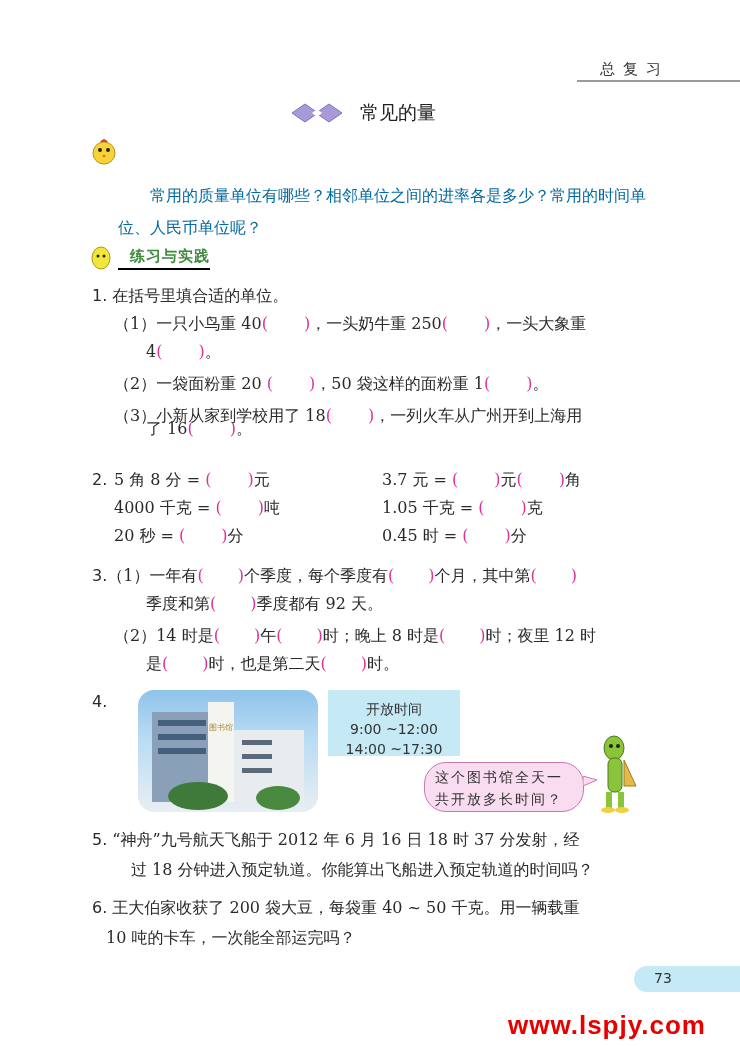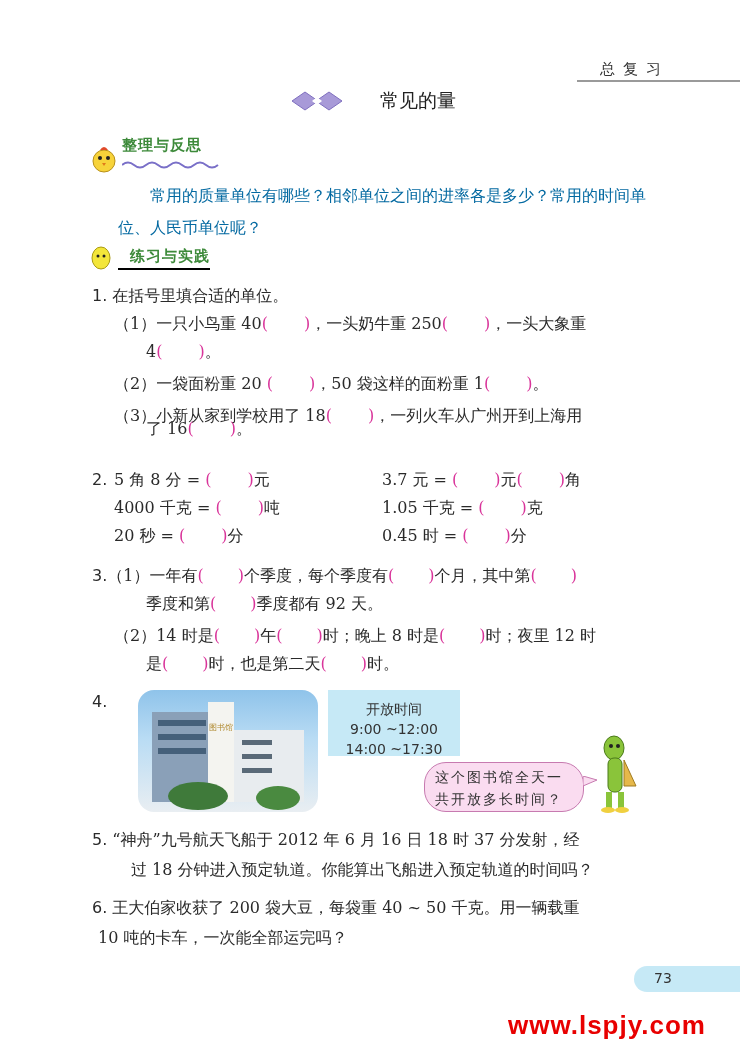--- a/index.html
+++ b/index.html
@@ -1,21 +1,21 @@
 <!DOCTYPE html>
 <html><head>
 <meta charset="utf-8">
 <style>
   * { margin:0; padding:0; box-sizing:border-box; }
   html, body { width:740px; height:1047px; background:#ffffff; overflow:hidden; }
   body { position:relative; font-family:"DejaVu Sans", sans-serif; color:#2a2a2a; }
   .abs { position:absolute; }
   .running-head { left:600px; top:60px; font-size:15px; letter-spacing:8px; color:#333; font-family:"DejaVu Serif", serif; }
   .head-rule { left:577px; top:80px; width:163px; height:2px; background:#9a9a9a; }
-  .title-wrap { left:290px; top:88px; display:flex; align-items:center;gap:20px; }
+  .title-wrap { left:290px; top:100px; display:flex; align-items:center; }
   .title { font-size:19px; color:#222; margin-left:14px; }
   .sec { display:flex; align-items:flex-end; }
   .sec-label { font-size:15px; color:#3d8a3a; font-weight:bold; letter-spacing:1px; }
   .para { left:118px; width:530px; font-size:16px; line-height:32px; color:#0369a1; }
   .line { position:absolute; font-size:16px; color:#2a2a2a; white-space:nowrap; font-family:"DejaVu Serif", serif; }
   .p { color:#d9349a; }
   .num { font-family:"DejaVu Sans", sans-serif; }
   .photo { left:138px; top:690px; width:180px; height:122px; border-radius:16px; overflow:hidden;
            background:linear-gradient(180deg,#8fc3ea 0%,#b9dcf4 40%,#e9eef2 100%); }
   .hours-box { left:328px; top:690px; width:132px; height:66px; background:#c6e9f6; text-align:center;
@@ -42,26 +42,20 @@
 </div>
 
 <div class="abs sec" style="left:90px;top:136px;">
   <svg width="28" height="30">
     <ellipse cx="14" cy="17" rx="11" ry="11" fill="#f7d33a" stroke="#b8901a"></ellipse>
     <circle cx="10" cy="14" r="2" fill="#222"></circle>
       <circle cx="18" cy="14" r="2" fill="#222"></circle>
     <polygon points="12,19 16,19 14,22" fill="#e07a1a"></polygon>
     <path d="M10 6 Q14 0 18 6" fill="#e04a2a"></path>
   </svg>
-  <div style="margin-left:4px;">
-    <div class="sec-label">整理与反思</div>
-    <svg width="100" height="10">
-      <path d="M0 5 Q6 0 12 5 T24 5 T36 5 T48 5 T60 5 T72 5 T84 5 T96 5" stroke="#7a70c8" stroke-width="2" fill="none"></path>
-    </svg>
-  </div>
 </div>
 <div class="abs para" style="top:180px;text-indent:32px;">常用的质量单位有哪些？相邻单位之间的进率各是多少？常用的时间单位、人民币单位呢？</div>
 
 <div class="abs sec" style="left:90px;top:244px;">
   <svg width="22" height="26">
     <ellipse cx="11" cy="14" rx="9" ry="11" fill="#f3e63a" stroke="#a99a10"></ellipse>
     <circle cx="8" cy="12" r="1.5" fill="#222"></circle>
       <circle cx="14" cy="12" r="1.5" fill="#222"></circle>
   </svg>
   <div style="margin-left:6px;border-bottom:2px solid #000000;padding-bottom:2px;width:92px;text-align:right;">
@@ -160,16 +154,16 @@
 </svg>
 
 <div class="line" style="left:92px;top:830px;">
   <span class="num">5.</span> <span>“神舟”九号航天飞船于 2012 年 6 月 16 日 18 时 37 分发射，经</span>
 </div>
 <div class="line" style="left:114px;top:860px;margin-left:17px;">过 18 分钟进入预定轨道。你能算出飞船进入预定轨道的时间吗？</div>
 
 <div class="line" style="left:92px;top:898px;">
   <span class="num">6.</span> <span>王大伯家收获了 200 袋大豆，每袋重 40 ~ 50 千克。用一辆载重</span>
 </div>
-<div class="line" style="left:98px;top:928px;">10 吨的卡车，一次能全部运完吗？</div>
+<div class="line" style="left:106px;top:928px;">10 吨的卡车，一次能全部运完吗？</div>
 
 <div class="abs page-tab">73</div>
 <div class="abs watermark">www.lspjy.com</div>
 
 </body></html>

